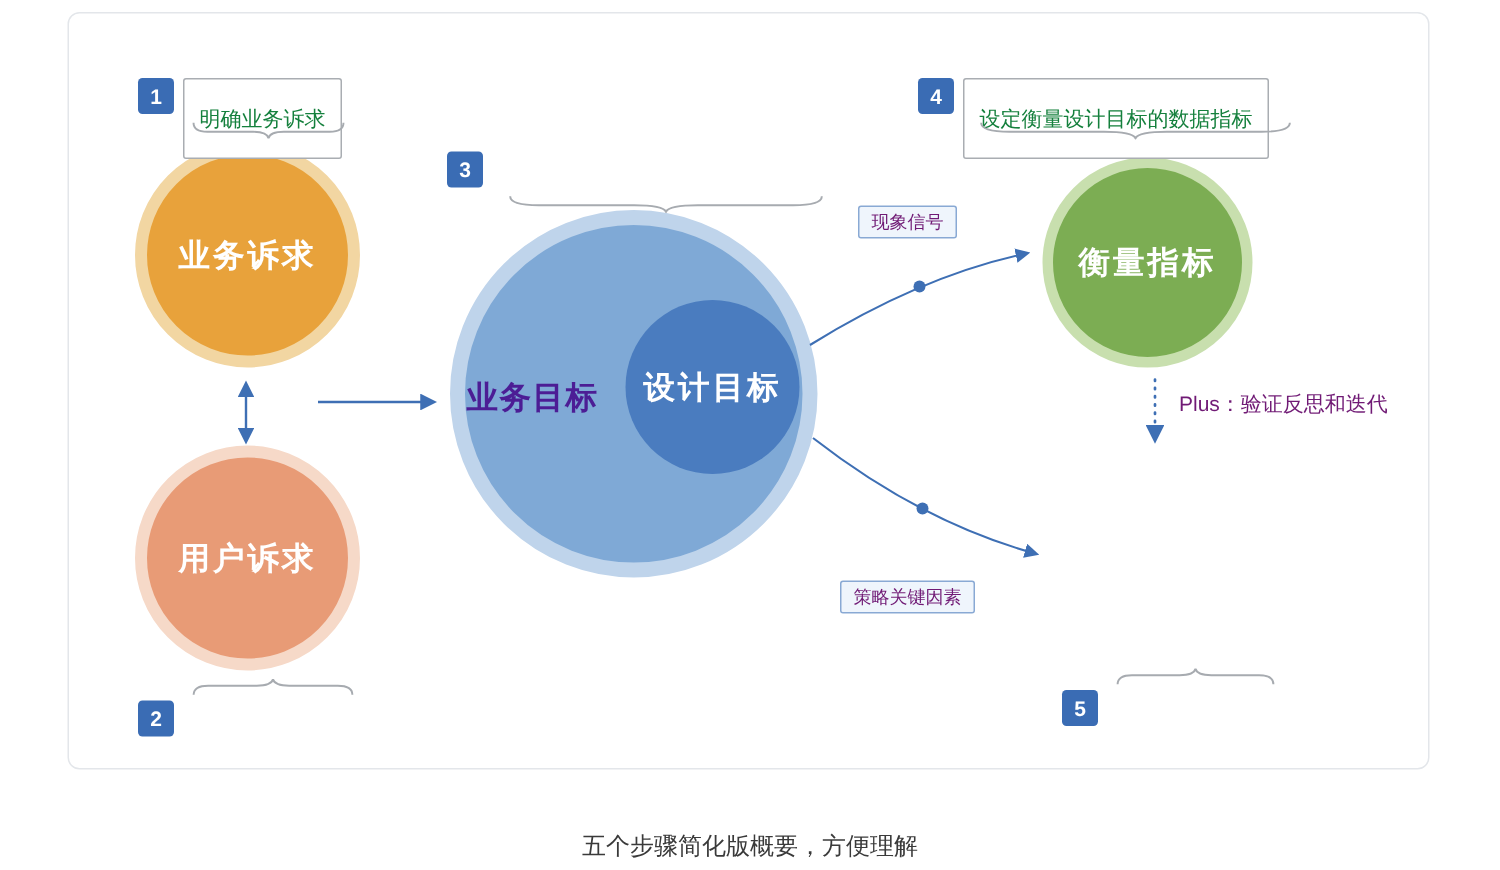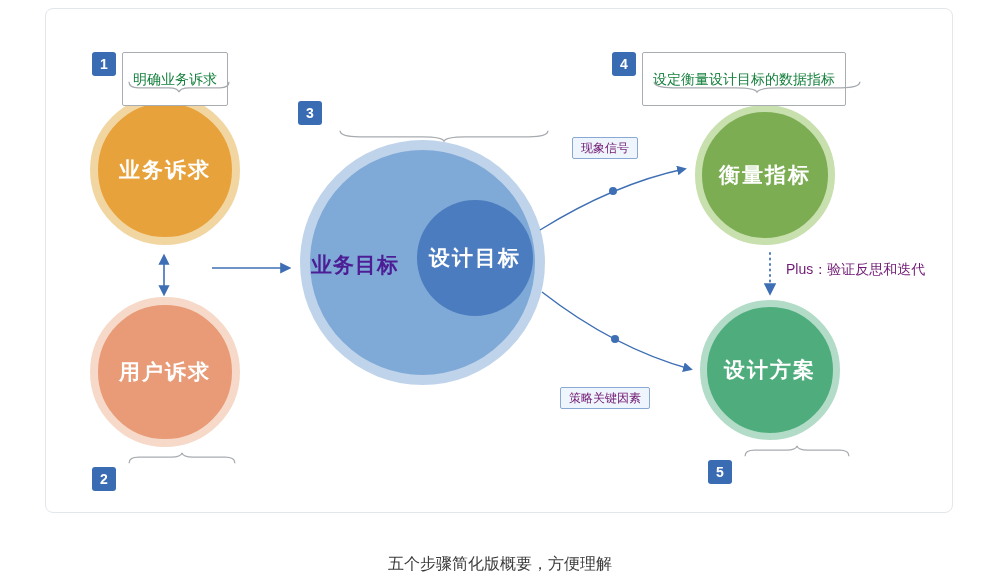--- a/index.html
+++ b/index.html
@@ -60,23 +60,20 @@
     <span>用户诉求</span>
   </div>
   <div class="circle c-goal"></div>
   <span class="goal-label">业务目标</span>
   <div class="circle c-designgoal">
     <span>设计目标</span>
   </div>
   <div class="circle c-metric">
     <span>衡量指标</span>
   </div>
-  <div class="circle c-plan">
-    <span>设计方案</span>
-  </div>
 
   <svg class="overlay" width="1000" height="580" viewBox="0 0 1000 580">
     <defs>
       <marker id="arr" viewBox="0 0 10 10" refX="7" refY="5" markerWidth="7" markerHeight="7" orient="auto-start-reverse">
         <path d="M0,0 L10,5 L0,10 Z" fill="#3E6FB4"></path>
       </marker>
     </defs>
     <line x1="164" y1="257" x2="164" y2="293" stroke="#3E6FB4" stroke-width="1.6" marker-start="url(#arr)" marker-end="url(#arr)"></line>
     <line x1="212" y1="268" x2="288" y2="268" stroke="#3E6FB4" stroke-width="1.6" marker-end="url(#arr)"></line>
     <path d="M540,230 Q614,184 684,169" fill="none" stroke="#3E6FB4" stroke-width="1.4" marker-end="url(#arr)"></path>

